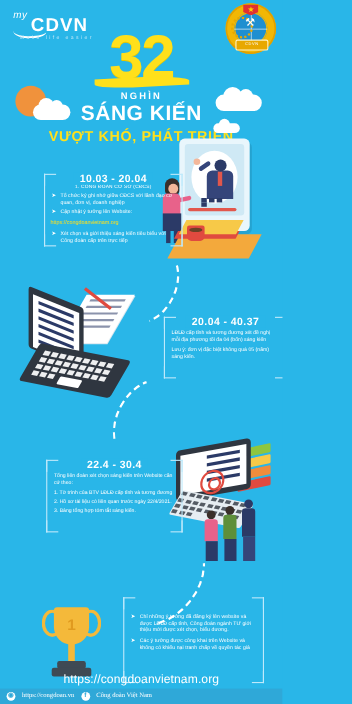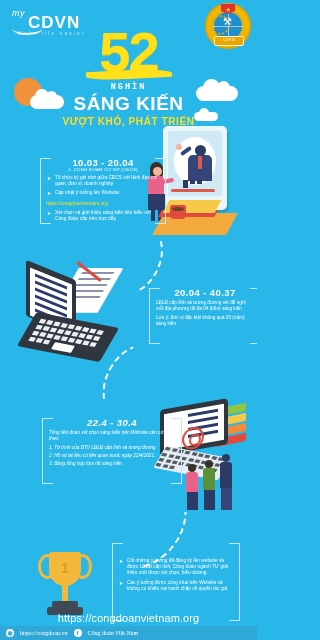--- a/index.html
+++ b/index.html
@@ -28,23 +28,23 @@
   .emblem .flag{position:absolute;left:16px;top:1px;width:14px;height:10px;background:#e03131;clip-path:polygon(0 0,100% 0,100% 70%,50% 100%,0 70%);}
   .emblem .flag .star{position:absolute;left:4px;top:1.5px;color:#ffd400;font-size:7px;line-height:7px;}
   .emblem .tool{position:absolute;left:18px;top:14px;width:9px;height:12px;color:#ffffff;font-size:10px;line-height:10px;text-align:center;}
   .emblem .banner{position:absolute;left:9px;bottom:3px;width:28px;height:8px;background:#e8a800;border-radius:2px;border:1px solid #fff3c4;}
   .emblem .banner span{display:block;font-size:3.6px;color:#ffffff;text-align:center;line-height:6px;letter-spacing:.5px;}
 
   
   .hero{position:absolute;left:0;top:26px;width:257px;text-align:center;}
   .hero .num{font-size:56px;font-weight:bold;color:#ffe01b;line-height:52px;letter-spacing:-2px;text-shadow:0 1px 0 #e8c800;}
   .hero .underline{width:86px;height:9px;margin:-8px auto 0;background:#ffe01b;border-radius:0 60% 0 50%;transform:skewY(-3deg);}
-  .hero .nghin{font-size:8.5px;font-weight:bold;color:#ffffff;letter-spacing:2px;margin-top:3px;font-family:Liberation Mono, monospace;}
+  .hero .nghin{font-size:8.5px;font-weight:bold;color:#ffffff;letter-spacing:2px;margin-top:3px;}
   .hero .sk{font-size:19px;font-weight:bold;color:#ffffff;letter-spacing:.5px;margin-top:1px;}
-  .hero .sub{font-size:10px;font-weight:bold;color:#ffe01b;letter-spacing:.6px;margin-top:1px;}
+  .hero .sub{font-size:13px;font-weight:bold;color:#ffe01b;letter-spacing:.6px;margin-top:1px;}
 
   
   .sun{position:absolute;left:14px;top:78px;width:28px;height:28px;border-radius:50%;background:#f0923c;}
   .cloud{position:absolute;background:#ffffff;border-radius:20px;}
   .cloud.c1{left:30px;top:95px;width:34px;height:14px;}
   .cloud.c1::before{content:"";position:absolute;left:5px;top:-6px;width:14px;height:14px;border-radius:50%;background:#fff;}
   .cloud.c1::after{content:"";position:absolute;left:16px;top:-4px;width:11px;height:11px;border-radius:50%;background:#fff;}
   .cloud.c2{left:196px;top:86px;width:42px;height:15px;}
   .cloud.c2::before{content:"";position:absolute;left:7px;top:-7px;width:17px;height:17px;border-radius:50%;background:#fff;}
   .cloud.c2::after{content:"";position:absolute;left:21px;top:-5px;width:13px;height:13px;border-radius:50%;background:#fff;}
@@ -174,21 +174,21 @@
     <div class="flag">
       <span class="star">★</span>
     </div>
     <div class="tool">⚒</div>
     <div class="banner">
       <span>CDVN</span>
     </div>
   </div>
 
   <div class="hero">
-    <div class="num">52</div>
+    <div class="num">32</div>
     <div class="underline"></div>
     <div class="nghin">NGHÌN</div>
     <div class="sk">SÁNG KIẾN</div>
     <div class="sub">VƯỢT KHÓ, PHÁT TRIỂN</div>
   </div>
 
   <div class="sun"></div>
   <div class="cloud c1"></div>
   <div class="cloud c2"></div>
   <div class="cloud c3"></div>
@@ -391,21 +391,21 @@
         <div class="bd"></div>
         <div class="lg"></div>
       </div>
     <div class="p p3">
         <div class="hd"></div>
         <div class="bd"></div>
         <div class="lg"></div>
       </div>
   </div>
 
-  <div class="block" style="left:20px;top:418px;width:140px;height:66px;font-style:italic;">
+  <div class="block" style="left:20px;top:418px;width:124px;height:66px;">
     <div class="bracket">
       <i class="tl"></i>
         <i class="tr"></i>
         <i class="bl"></i>
         <i class="br"></i>
       <i class="lt"></i>
         <i class="rt"></i>
     </div>
     <div class="datewrap">
       <span class="date">22.4 - 30.4</span>

